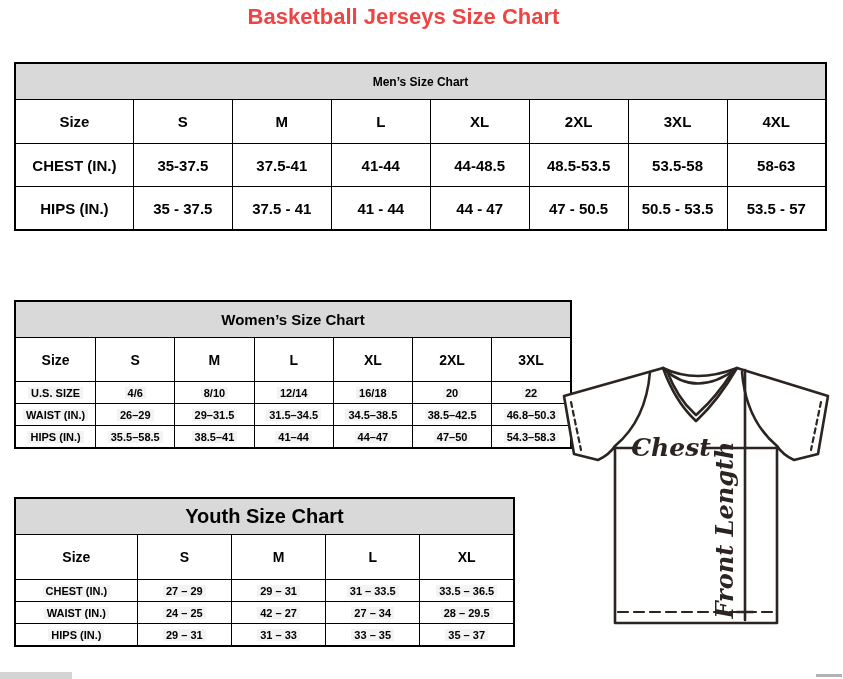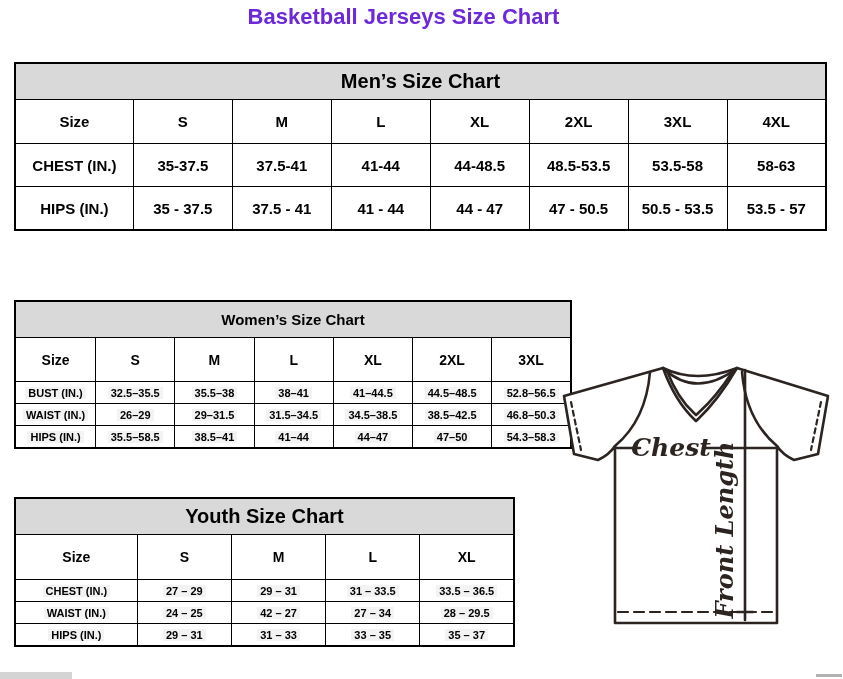--- a/index.html
+++ b/index.html
@@ -2,34 +2,34 @@
 <html><head>
 <meta charset="utf-8">
 <style>
   html,body{margin:0;padding:0;}
   body{
     width:843px;height:679px;position:relative;background:#ffffff;
     font-family:"Liberation Sans",sans-serif;color:#000;overflow:hidden;
   }
   .page-title{
     position:absolute;left:0;top:4px;width:807px;margin:0;
-    text-align:center;font-size:22px;font-weight:bold;color:#6d28d9;
+    text-align:center;font-size:22px;font-weight:bold;color:#ef4444;
   }
   table.size-table{
     position:absolute;border-collapse:collapse;table-layout:fixed;
     border:2px solid #000;background:#fff;
   }
   table.size-table td{
     border:1px solid #000;text-align:center;vertical-align:middle;
     font-weight:bold;color:#000;padding:0 2px;overflow:hidden;white-space:nowrap;
   }
   tr.banner td{background:#d9d9d9;}
   
   table.mens{left:14px;top:62px;width:813px;}
-  .mens tr.banner td{height:35px;font-size:20px;}
+  .mens tr.banner td{height:35px;font-size:12px;}
   .mens tr.cols td{height:43px;font-size:15px;}
   .mens tr.vals td{height:42px;font-size:15px;}
   .mens col.c-lbl{width:14.6%;}
   
   table.womens{left:14px;top:300px;width:558px;}
   .womens tr.banner td{height:35px;font-size:15px;}
   .womens tr.cols td{height:43px;font-size:14px;}
   .womens tr.vals td{height:21px;font-size:11px;}
   .womens col.c-lbl{width:14.5%;}
   
@@ -116,27 +116,27 @@
       <tr class="cols">
         <td class="lbl">Size</td>
         <td>S</td>
         <td>M</td>
         <td>L</td>
         <td>XL</td>
         <td>2XL</td>
         <td>3XL</td>
       </tr>
       <tr class="vals">
-        <td class="lbl"><span class="hl">BUST (IN.)</span></td>
-        <td><span class="hl">32.5–35.5</span></td>
-        <td><span class="hl">35.5–38</span></td>
-        <td><span class="hl">38–41</span></td>
-        <td><span class="hl">41–44.5</span></td>
-        <td><span class="hl">44.5–48.5</span></td>
-        <td><span class="hl">52.8–56.5</span></td>
+        <td class="lbl"><span class="hl">U.S. SIZE</span></td>
+        <td><span class="hl">4/6</span></td>
+        <td><span class="hl">8/10</span></td>
+        <td><span class="hl">12/14</span></td>
+        <td><span class="hl">16/18</span></td>
+        <td><span class="hl">20</span></td>
+        <td><span class="hl">22</span></td>
       </tr>
       <tr class="vals">
         <td class="lbl"><span class="hl">WAIST (IN.)</span></td>
         <td><span class="hl">26–29</span></td>
         <td><span class="hl">29–31.5</span></td>
         <td><span class="hl">31.5–34.5</span></td>
         <td><span class="hl">34.5–38.5</span></td>
         <td><span class="hl">38.5–42.5</span></td>
         <td><span class="hl">46.8–50.3</span></td>
       </tr>

